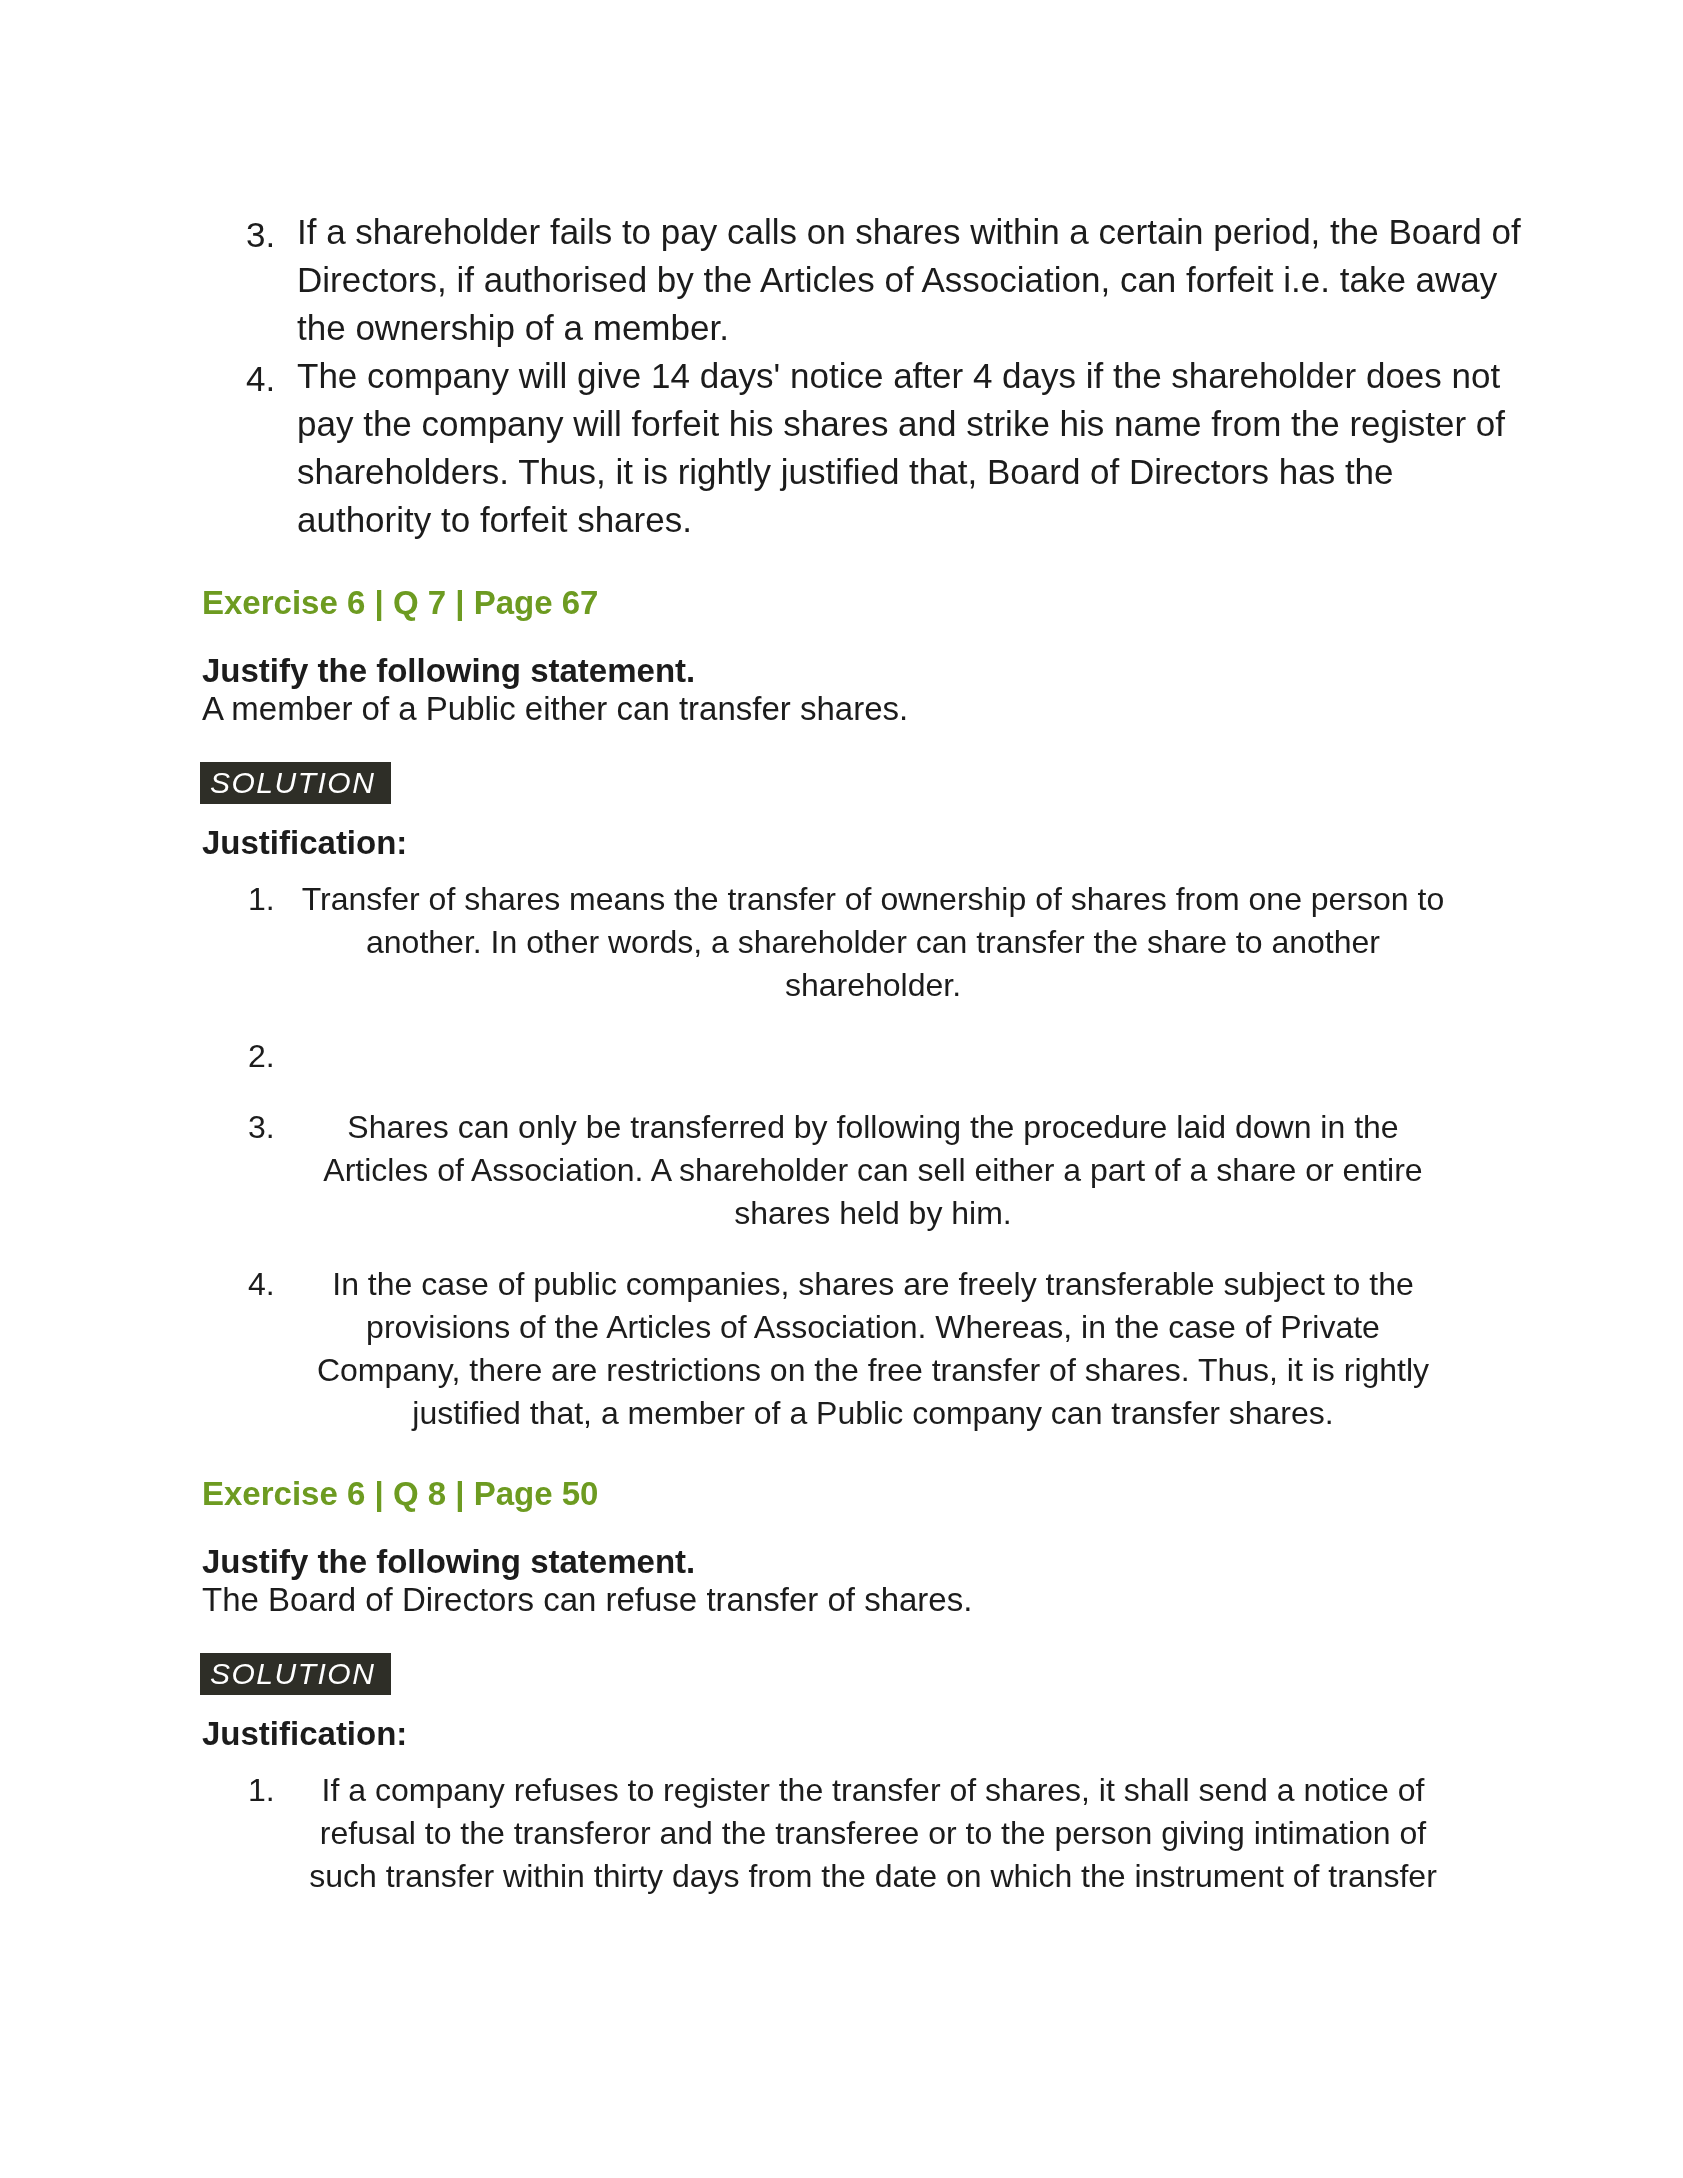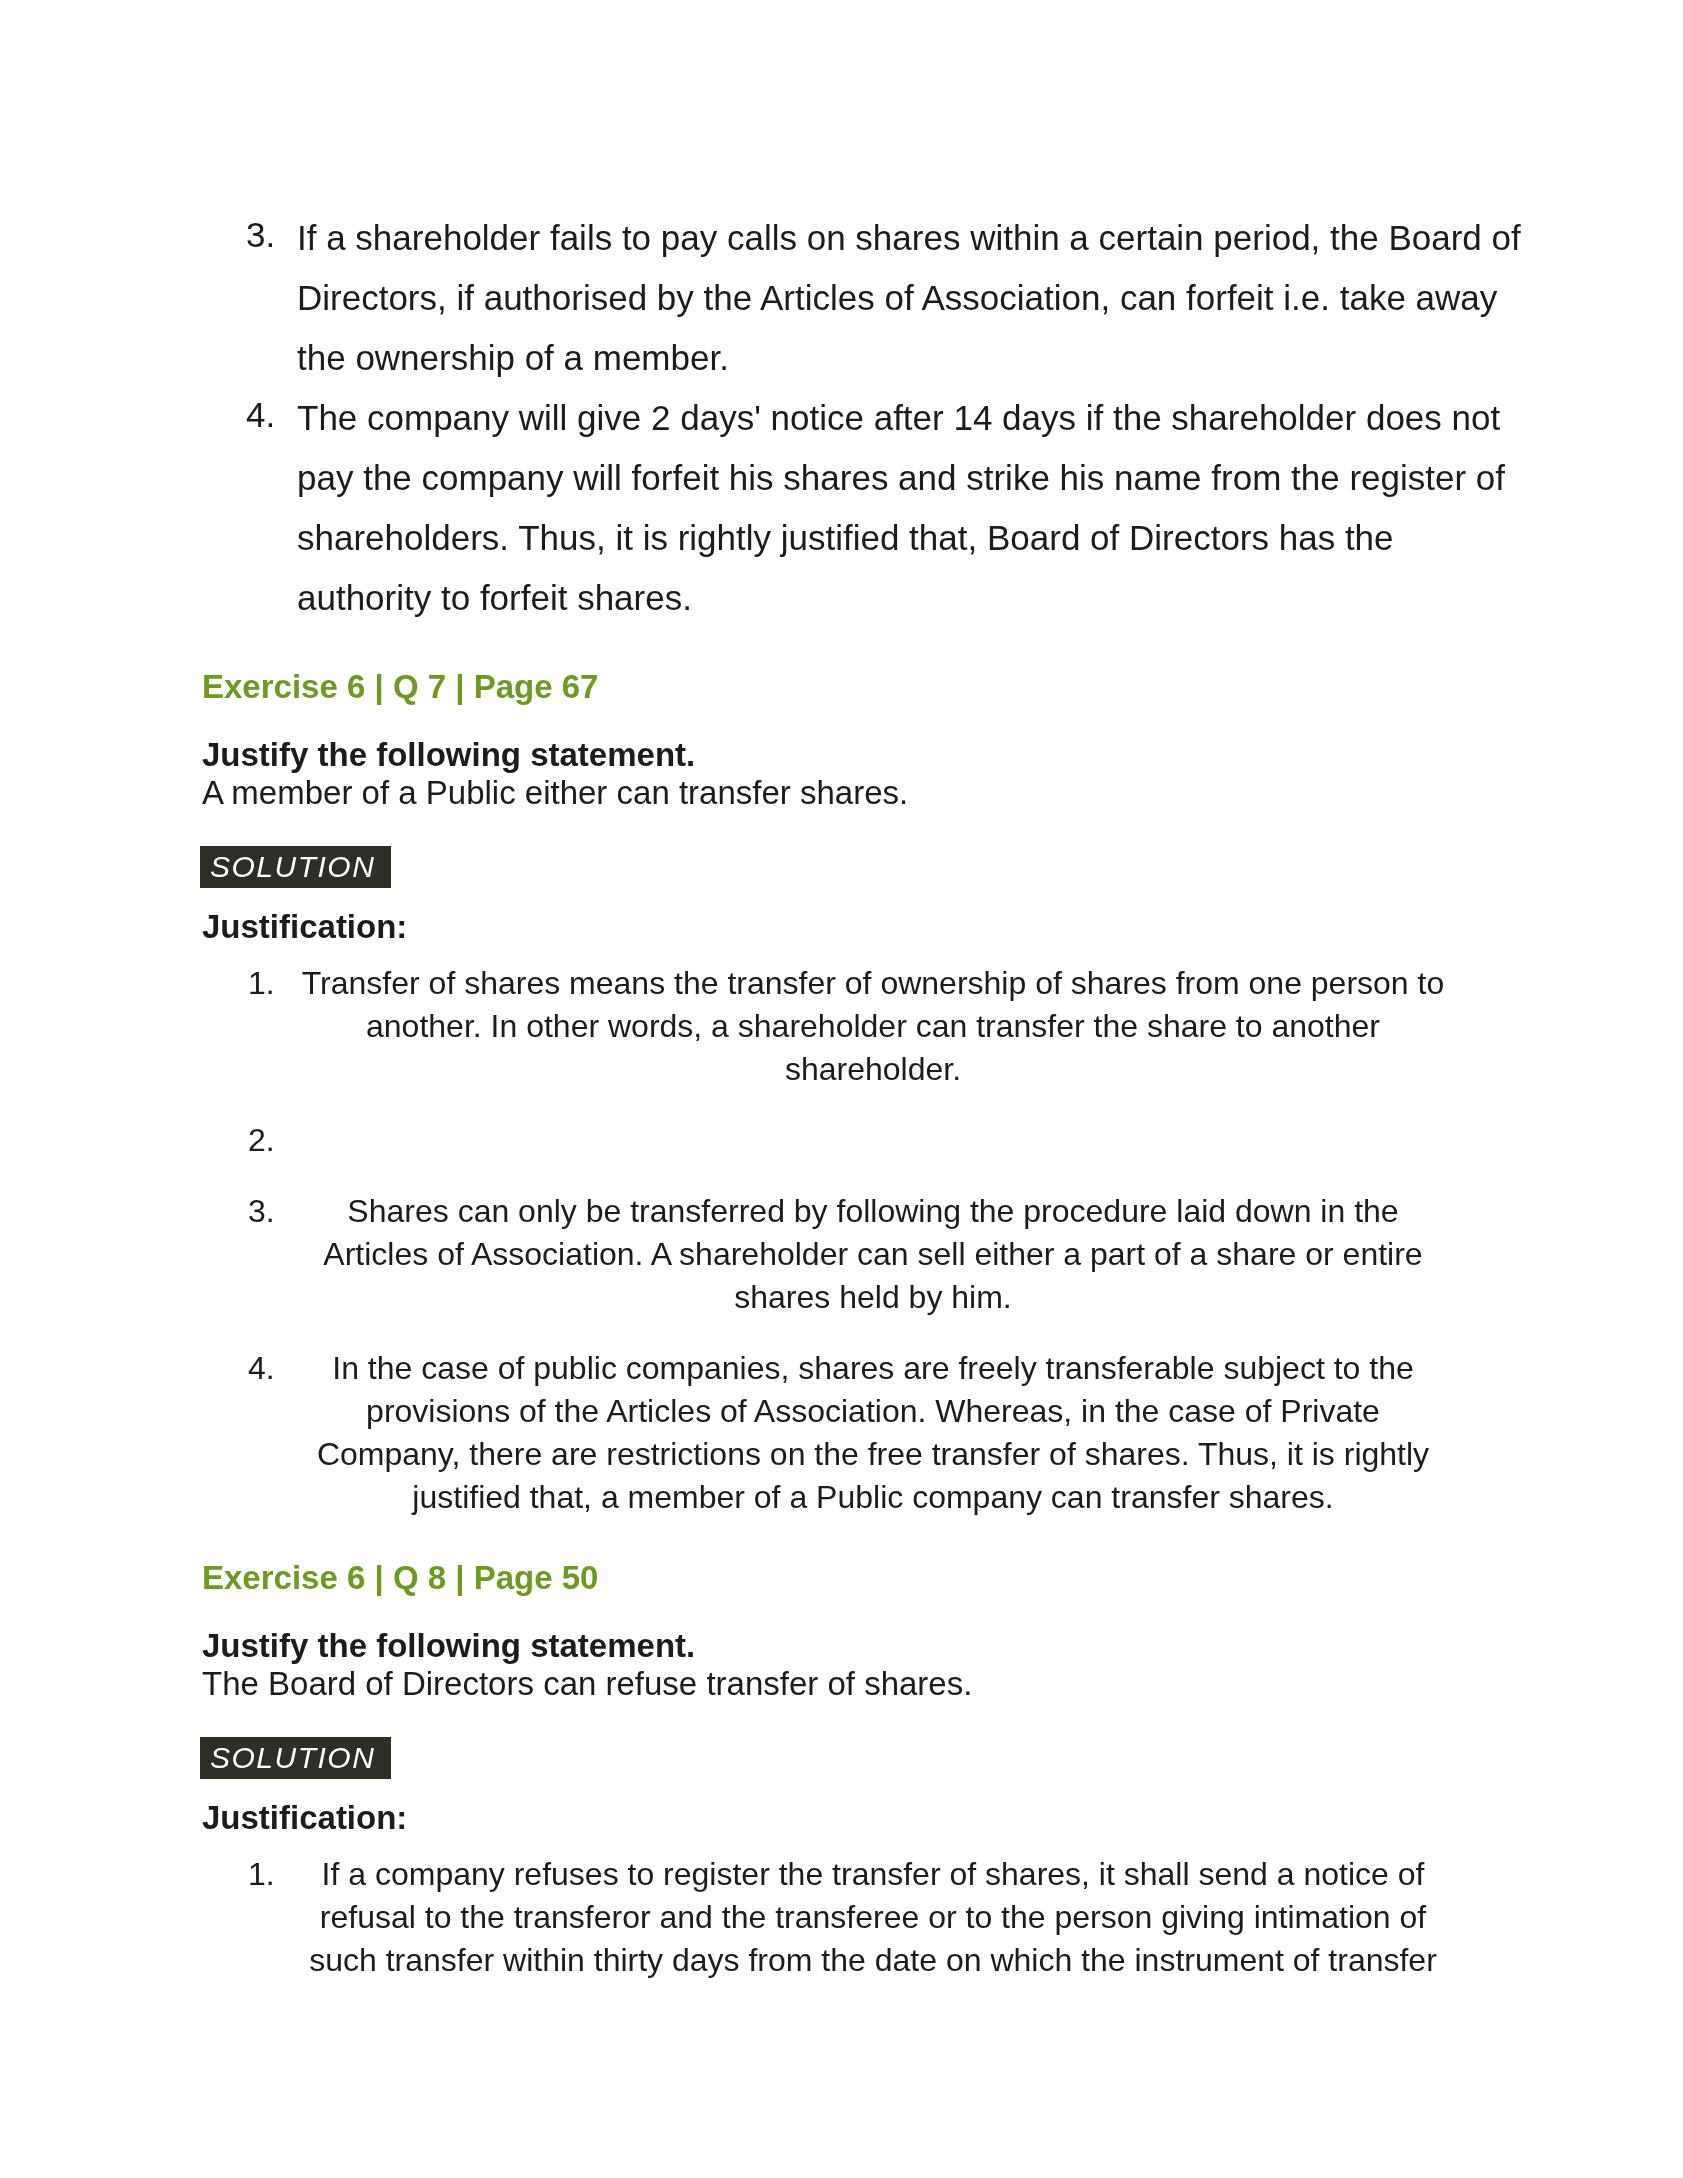--- a/index.html
+++ b/index.html
@@ -21,21 +21,21 @@
   }
   
   .intro-list { list-style: none; margin: 0 0 0 46px; padding: 0; }
   .intro-list .row { display: flex; }
   .intro-list .num {
     flex: 0 0 51px; width: 51px;
     font-size: 35px; line-height: 54px;
   }
   .intro-list .txt {
     width: 1238px;
-    font-size: 35px; line-height: 60px;
+    font-size: 35px; line-height: 48px;
     letter-spacing: 0px;
   }
   
   .ex-head {
     margin: 40px 0 0 2px;
     font-size: 33px; font-weight: bold;
     line-height: 38px;
     color: var(--green, #6d9b21);
     cursor: pointer;
   }
@@ -79,21 +79,21 @@
 
 <div class="page">
 
   <ol class="intro-list">
     <li class="row">
       <span class="num">3.</span>
       <span class="txt">If a shareholder fails to pay calls on shares within a certain period, the Board of Directors, if authorised by the Articles of Association, can forfeit i.e. take away the ownership of a member.</span>
     </li>
     <li class="row">
       <span class="num">4.</span>
-      <span class="txt">The company will give 2 days' notice after 14 days if the shareholder does not pay the company will forfeit his shares and strike his name from the register of shareholders. Thus, it is rightly justified that, Board of Directors has the authority to forfeit shares.</span>
+      <span class="txt">The company will give 14 days' notice after 4 days if the shareholder does not pay the company will forfeit his shares and strike his name from the register of shareholders. Thus, it is rightly justified that, Board of Directors has the authority to forfeit shares.</span>
     </li>
   </ol>
 
   <section>
     <h2 class="ex-head">Exercise 6 | Q 7 | Page 67</h2>
     <p class="q-label">Justify the following statement.</p>
     <p class="q-text">A member of a Public either can transfer shares.</p>
     <div class="sol-row">
       <span class="sol-badge">SOLUTION</span>
     </div>

